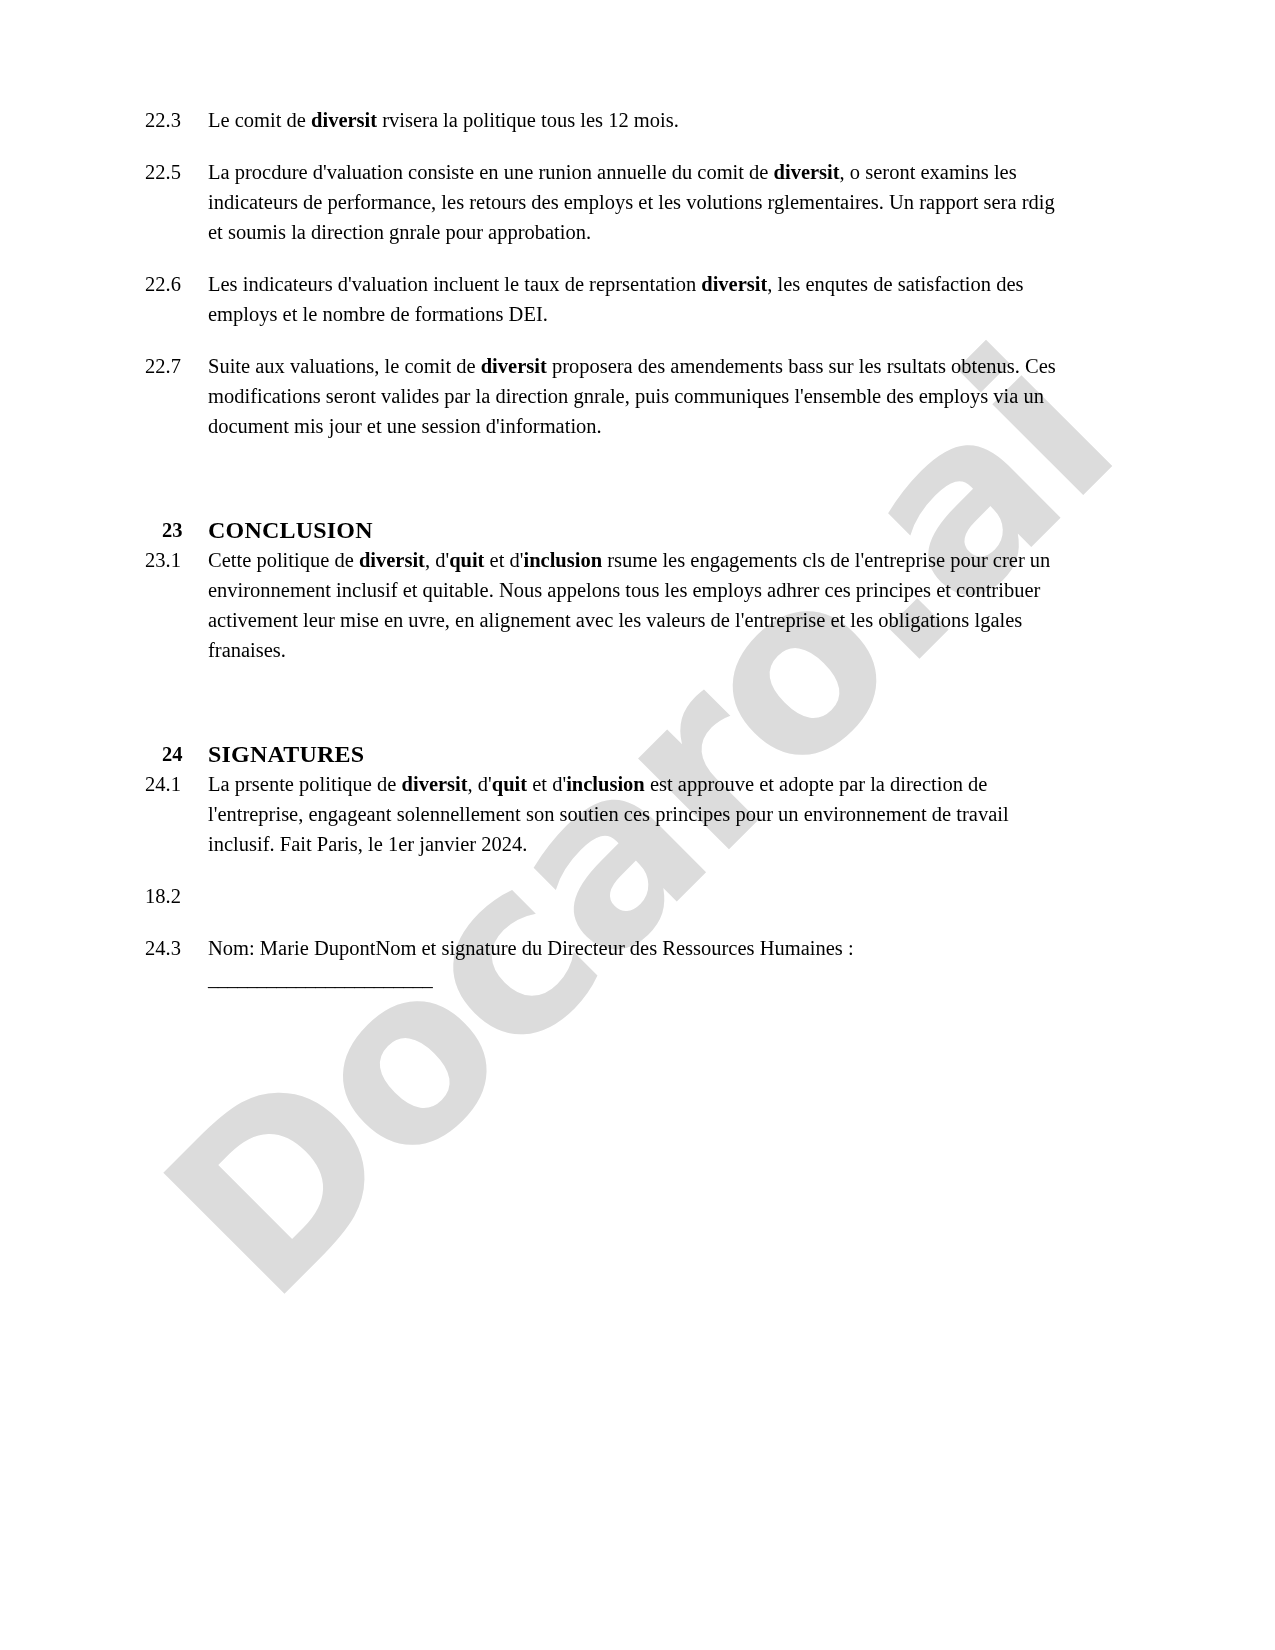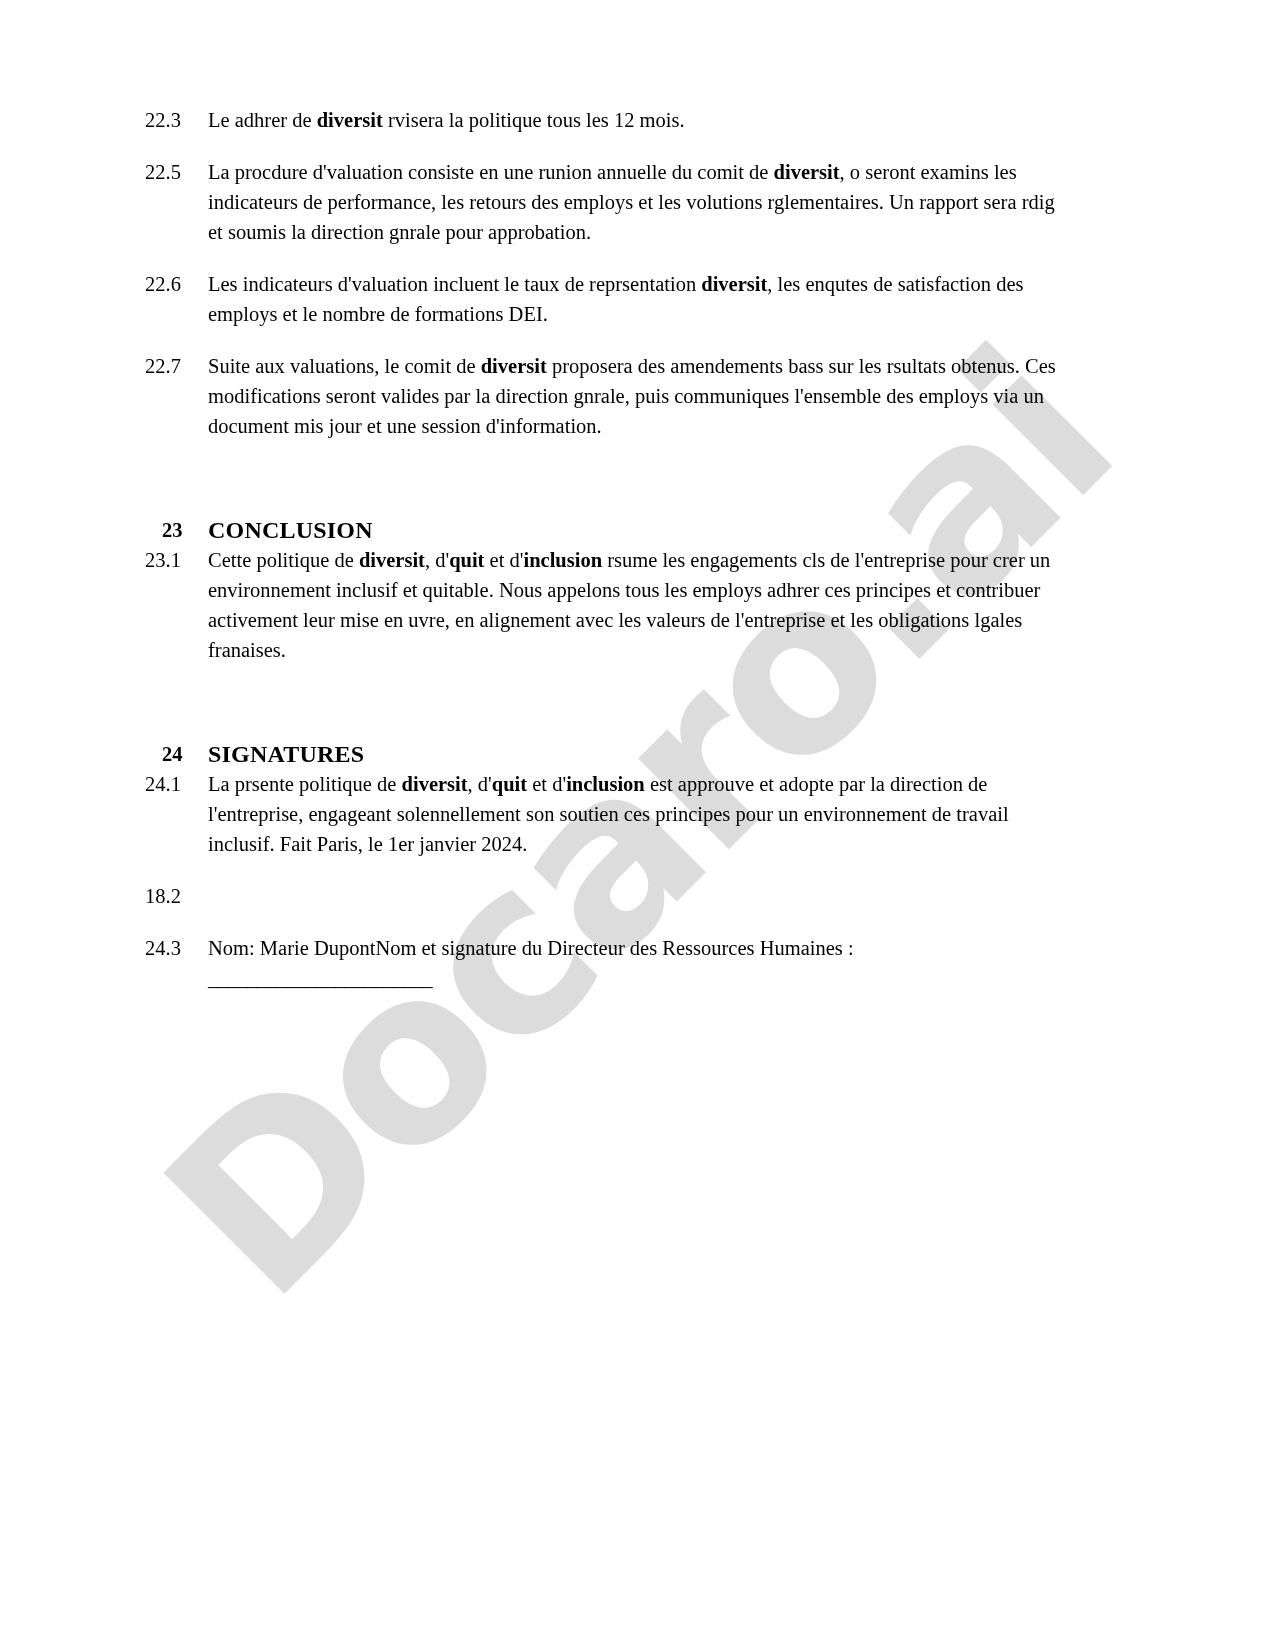--- a/index.html
+++ b/index.html
@@ -109,21 +109,21 @@
 
 <div class="page">
 
   <div class="watermark">
     <div class="watermark-text">Docaro.ai</div>
   </div>
 
   <div class="content" id="content">
       <div class="clause" style="margin-top: 105px;">
         <div class="clause-num">22.3</div>
-        <div class="clause-body"><span>Le adhrer de </span><b>diversit</b><span> rvisera la politique tous les 12 mois.</span></div>
+        <div class="clause-body"><span>Le comit de </span><b>diversit</b><span> rvisera la politique tous les 12 mois.</span></div>
       </div>
       <div class="clause">
         <div class="clause-num">22.5</div>
         <div class="clause-body"><span>La procdure d'valuation consiste en une runion annuelle du comit de </span><b>diversit</b><span>, o seront examins les indicateurs de performance, les retours des employs et les volutions rglementaires. Un rapport sera rdig et soumis  la direction gnrale pour approbation.</span></div>
       </div>
       <div class="clause">
         <div class="clause-num">22.6</div>
         <div class="clause-body"><span>Les indicateurs d'valuation incluent le taux de reprsentation </span><b>diversit</b><span>, les enqutes de satisfaction des employs et le nombre de formations DEI.</span></div>
       </div>
       <div class="clause">

